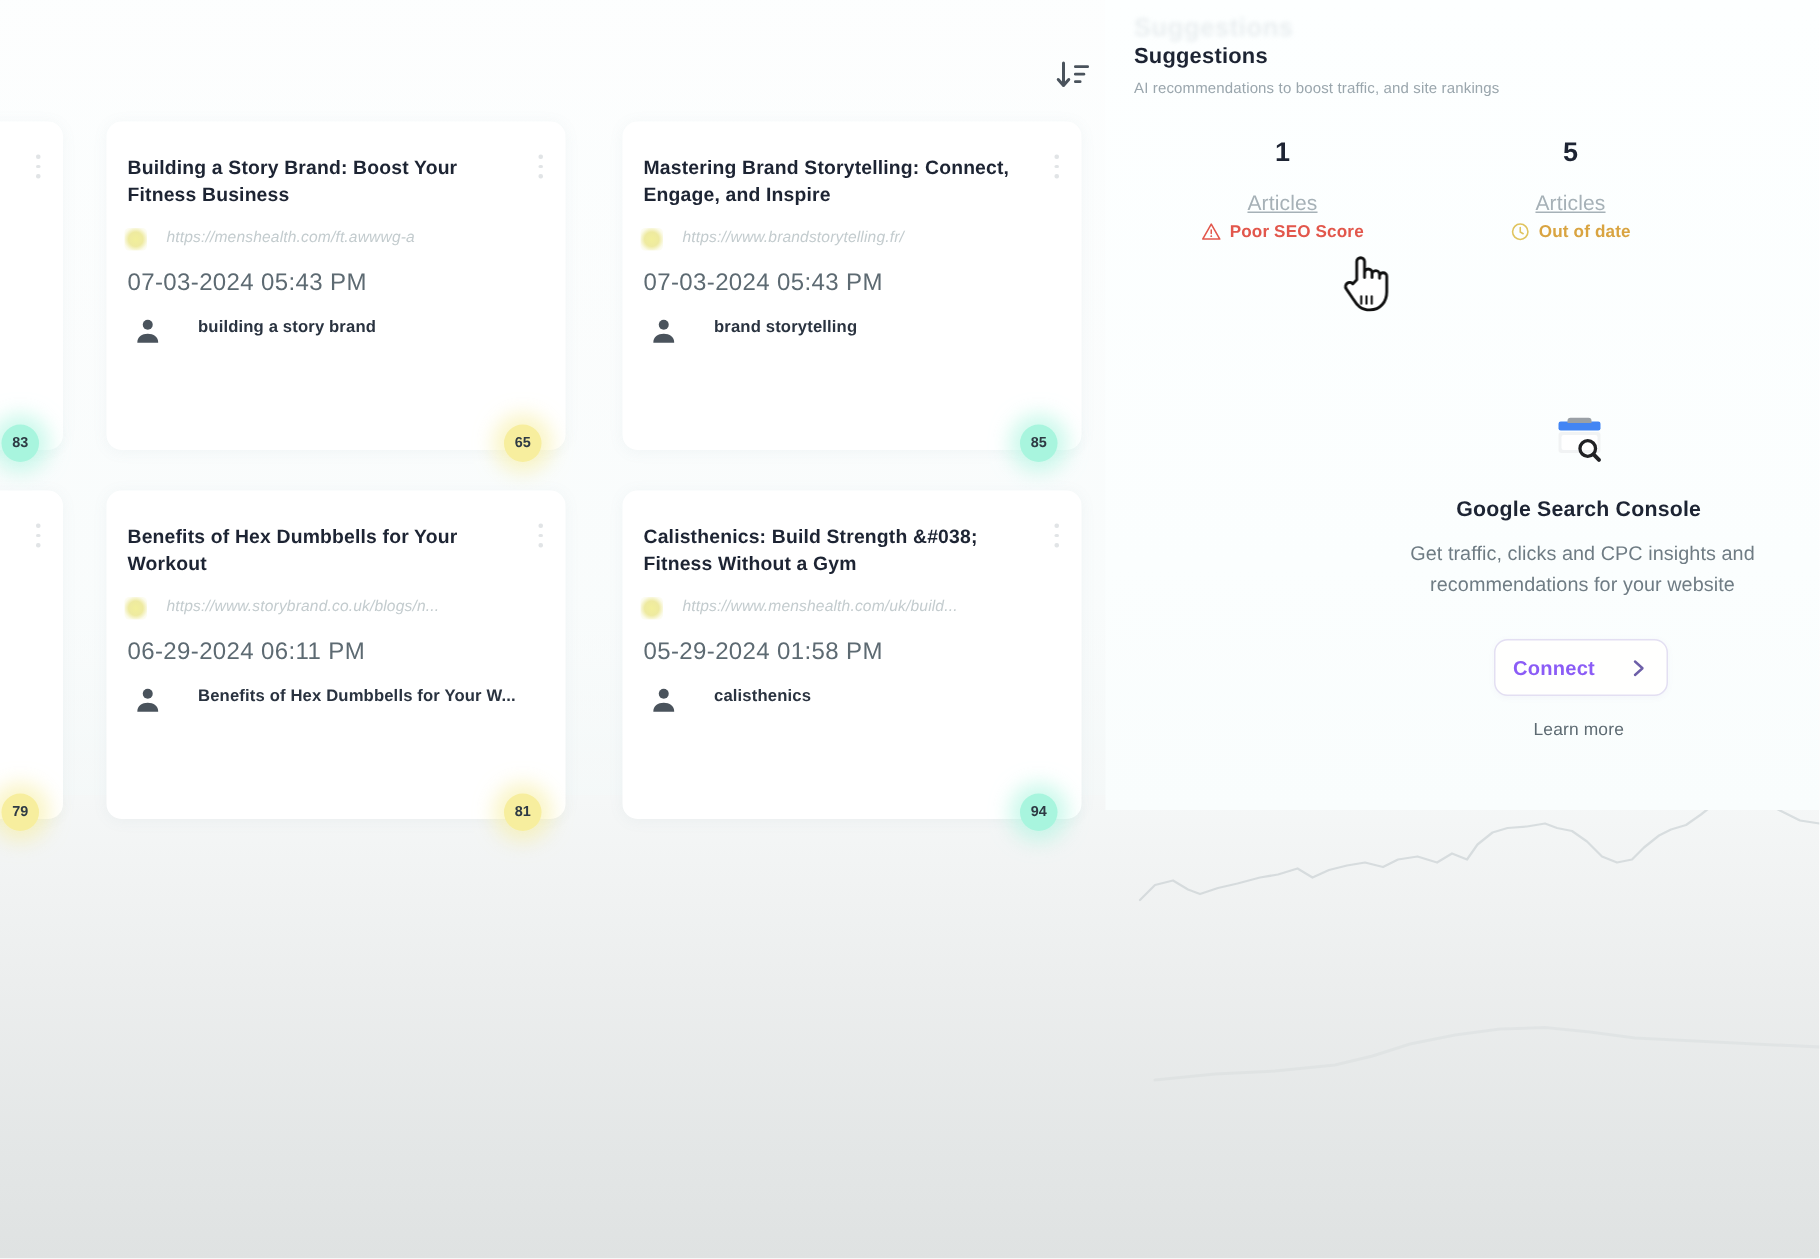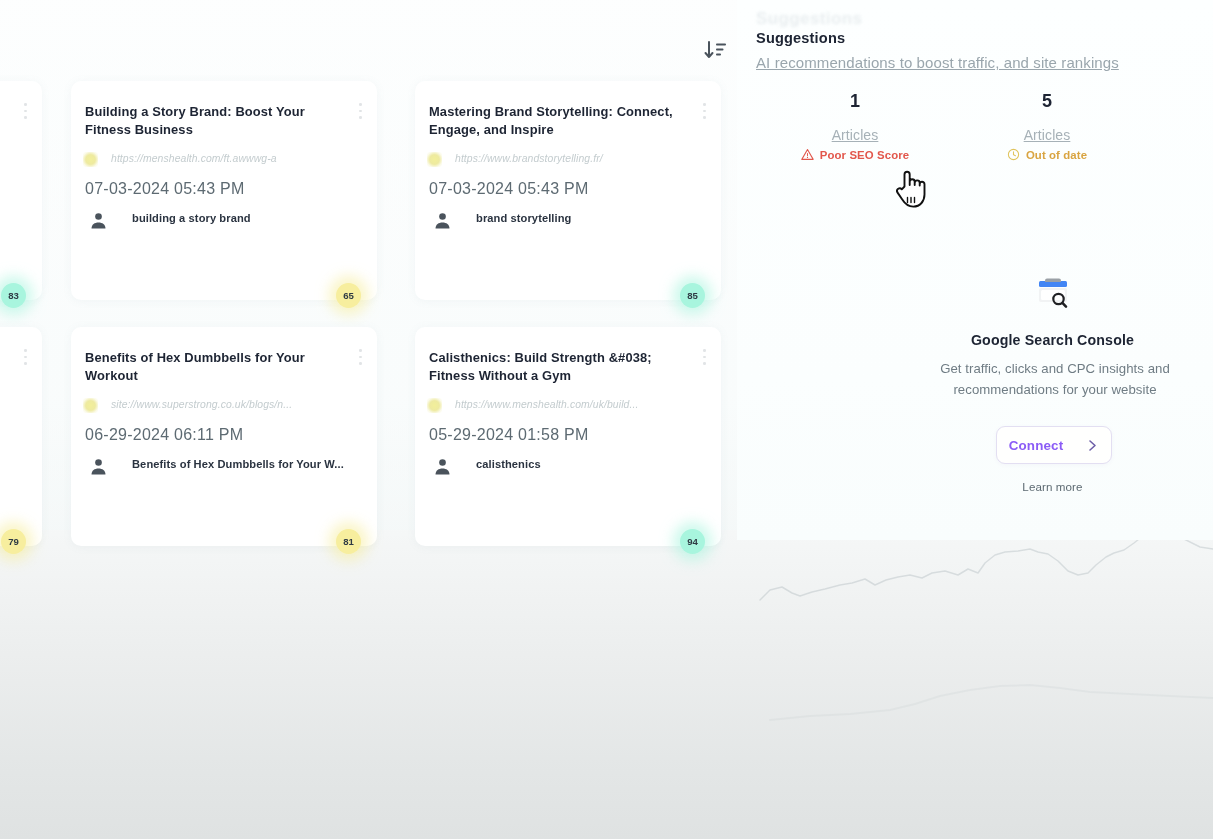--- a/index.html
+++ b/index.html
@@ -101,21 +101,21 @@
     position:absolute;left:19px;top:9px;width:250px;height:22px;
     font-size:17px;font-weight:700;color:#e9eef0;letter-spacing:.4px;
     filter:blur(1.4px);
   }
   #sugg-title{
     position:absolute;left:19px;top:30px;
     font-size:14.6px;font-weight:700;color:#1d2433;letter-spacing:.15px;
   }
   #sugg-sub{
     position:absolute;left:19px;top:54px;
-    font-size:15px;color:#9aa6ad;letter-spacing:.1px;text-decoration:underline;
+    font-size:10px;color:#9aa6ad;letter-spacing:.1px;
   }
 
   .stat{position:absolute;top:92px;width:190px;text-align:center;}
   .stat.s1{left:23px;}
   .stat.s2{left:215px;}
   .stat.s3{left:407px;}
   .stat-num{font-size:18px;font-weight:700;color:#1d2433;line-height:1;}
   .stat-label{margin-top:17px;font-size:14px;color:#a6b1b7;letter-spacing:.1px;text-decoration:underline;}
   .stat-pill{
     margin-top:5px;display:inline-flex;align-items:center;gap:6px;
@@ -231,21 +231,21 @@
     </div>
 
     <div class="card c3">
       <div class="card-title">Benefits of Hex Dumbbells for Your Workout</div>
       <div class="dots">
           <i></i>
           <i></i>
           <i></i>
         </div>
       <div class="fav"></div>
-      <div class="card-url">site://www.superstrong.co.uk/blogs/n...</div>
+      <div class="card-url">https://www.storybrand.co.uk/blogs/n...</div>
       <div class="card-date">06-29-2024 06:11 PM</div>
       <div class="kw-row">
         <svg class="kw-avatar" viewBox="0 0 24 24">
           <circle cx="12" cy="7" r="4.2" fill="#4a535c"></circle>
           <path d="M3.2 22c0-4.7 3.9-7.4 8.8-7.4S20.8 17.3 20.8 22z" fill="#4a535c"></path>
         </svg>
         <div class="kw-text">Benefits of Hex Dumbbells for Your W...</div>
       </div>
       <div class="score yellow">81</div>
     </div>

